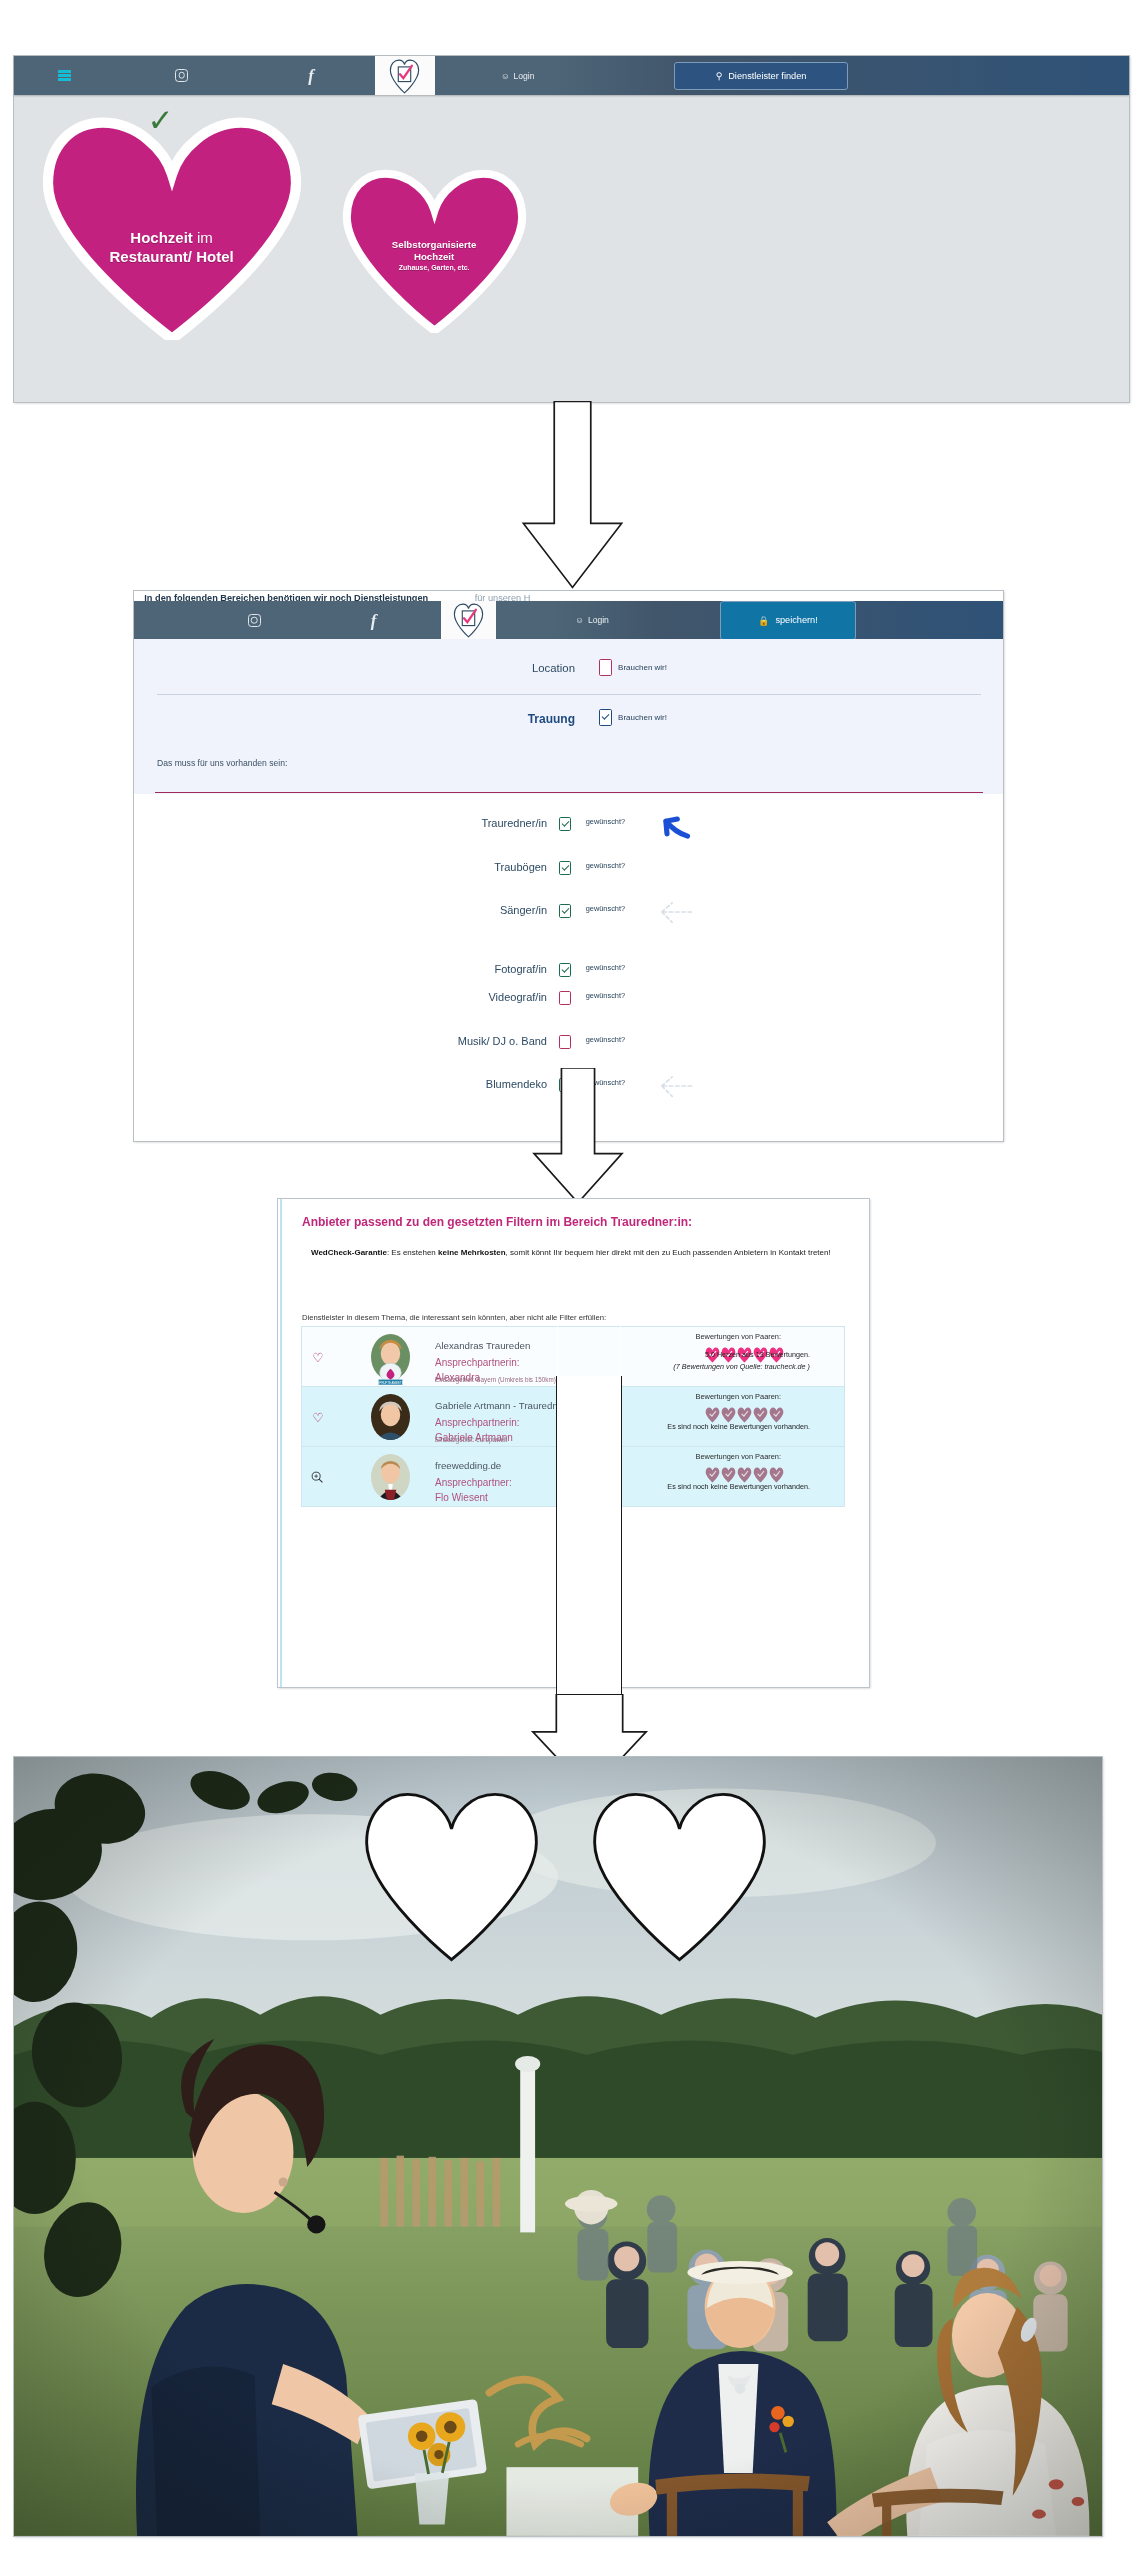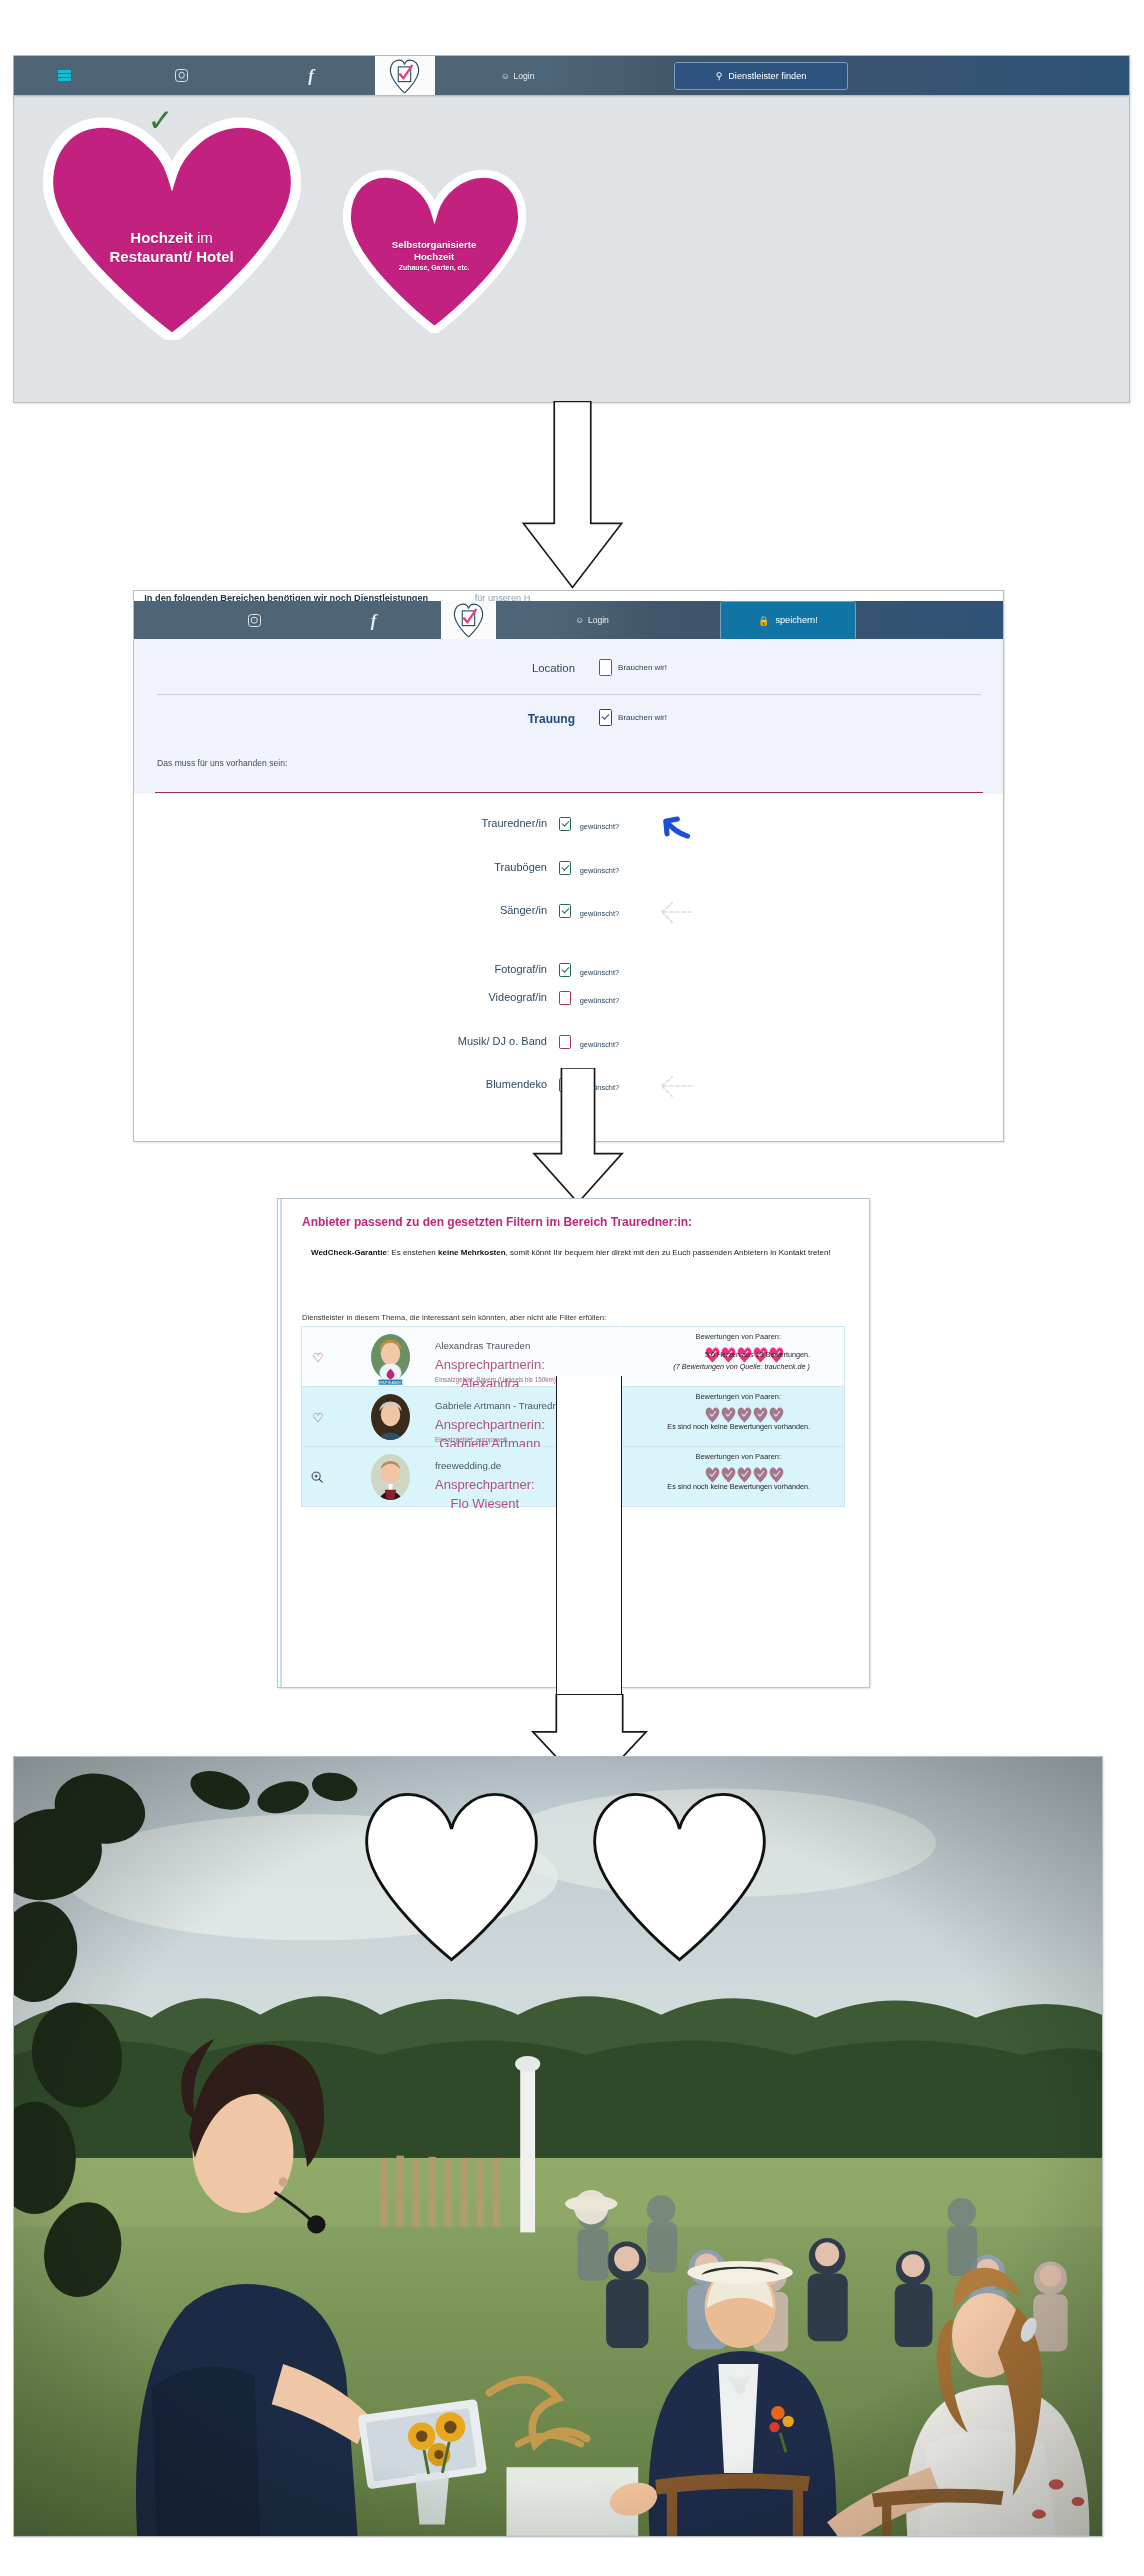--- a/index.html
+++ b/index.html
@@ -67,21 +67,21 @@
         transform:rotate(-45deg);}
   .box.on{color:#1e4a80;}
   .box.green{color:#1d6b4f;}
   .chk-txt{font-size:8px;color:#27435c;}
   .hintline{position:absolute;font-size:8.6px;color:#3b5166;}
   .sep{position:absolute;height:0.6px;background:#c9d2df;}
   .sep.pink{height:1.1px;background:#9e2b58;}
   .list-area{position:absolute;left:0;top:203px;width:869px;height:347px;background:#ffffff;}
   .list-row{position:absolute;width:100%;height:42px;}
   .lr-label{position:absolute;right:456px;top:12.6px;font-size:11px;color:#2c4a63;white-space:nowrap;}
-  .lr-chk{position:absolute;left:425px;top:12.6px;display:flex;align-items:flex-end;gap:9px;}
+  .lr-chk{position:absolute;left:425px;top:12.6px;display:flex;align-items:flex-start;gap:15px;}
   .lr-chk .box{width:9.7px;height:12.6px;}
   .lr-chk .chk-txt{font-size:7.4px;}
   .arrow-blue{position:absolute;left:518px;top:6.9px;}
   .arrow-ghost{position:absolute;left:515px;top:4.6px;opacity:.3;}
 
   
   #panel3{left:277px;top:1198px;width:591px;height:488px;background:#ffffff;
           border:0.6px solid #b9c4cc;box-shadow:0.6px 1.1px 2.3px rgba(0,0,0,.2);overflow:hidden;}
   #panel3::before{content:"";position:absolute;left:2.3px;top:0;width:1.7px;height:100%;background:#bfe3ef;}
   .p3-title{position:absolute;left:24px;top:16px;font-size:12px;font-weight:700;color:#c0267a;}
@@ -92,21 +92,21 @@
   .res-row{position:relative;height:59px;border:0.6px solid #cfe6ef;border-top:none;}
   .res-row:first-child{border-top:0.6px solid #cfe6ef;}
   .res-row.white{background:#fafdff;}
   .res-row.blue{background:#d9f4fb;}
   .fav{position:absolute;left:10.3px;top:25px;font-size:12.6px;color:#b03060;line-height:1;}
   .zoomic{position:absolute;left:9.2px;top:24px;width:12.6px;height:12.6px;}
   .avatar{position:absolute;left:69px;top:6.9px;width:39px;height:46px;border-radius:50%;overflow:hidden;}
   .av-img{width:100%;height:100%;}
   .badge{position:absolute;left:73px;top:35px;width:31px;height:25px;}
   .pname{position:absolute;left:133px;top:12.6px;font-size:9.7px;color:#4b5560;}
-  .pcontact{position:absolute;left:133px;top:27.5px;font-size:13px;color:#b0527d;line-height:1.5;text-align:center;}
+  .pcontact{position:absolute;left:133px;top:27.5px;font-size:10px;color:#b0527d;line-height:1.5;}
   .parea{position:absolute;left:133px;bottom:3.4px;font-size:6.3px;color:#9a6a81;}
   .rt-head{position:absolute;right:63px;top:4.6px;font-size:7.4px;color:#2a2a2a;}
   .hearts5{position:absolute;right:60px;top:19.5px;display:flex;gap:1.1px;}
   .rt-note{position:absolute;right:34px;bottom:13.7px;text-align:right;font-size:7.2px;color:#222;line-height:1.6;}
   .rt-note i{font-style:italic;}
   .res-divider{position:absolute;top:0;bottom:0;width:0.6px;background:#ffffff;}
 
   
   #panel4{left:12.6px;top:1756px;width:1088px;height:779px;border:0.6px solid #b9bec2;
           box-shadow:0.6px 1.1px 2.3px rgba(0,0,0,.18);overflow:hidden;background:#8fa089;}

